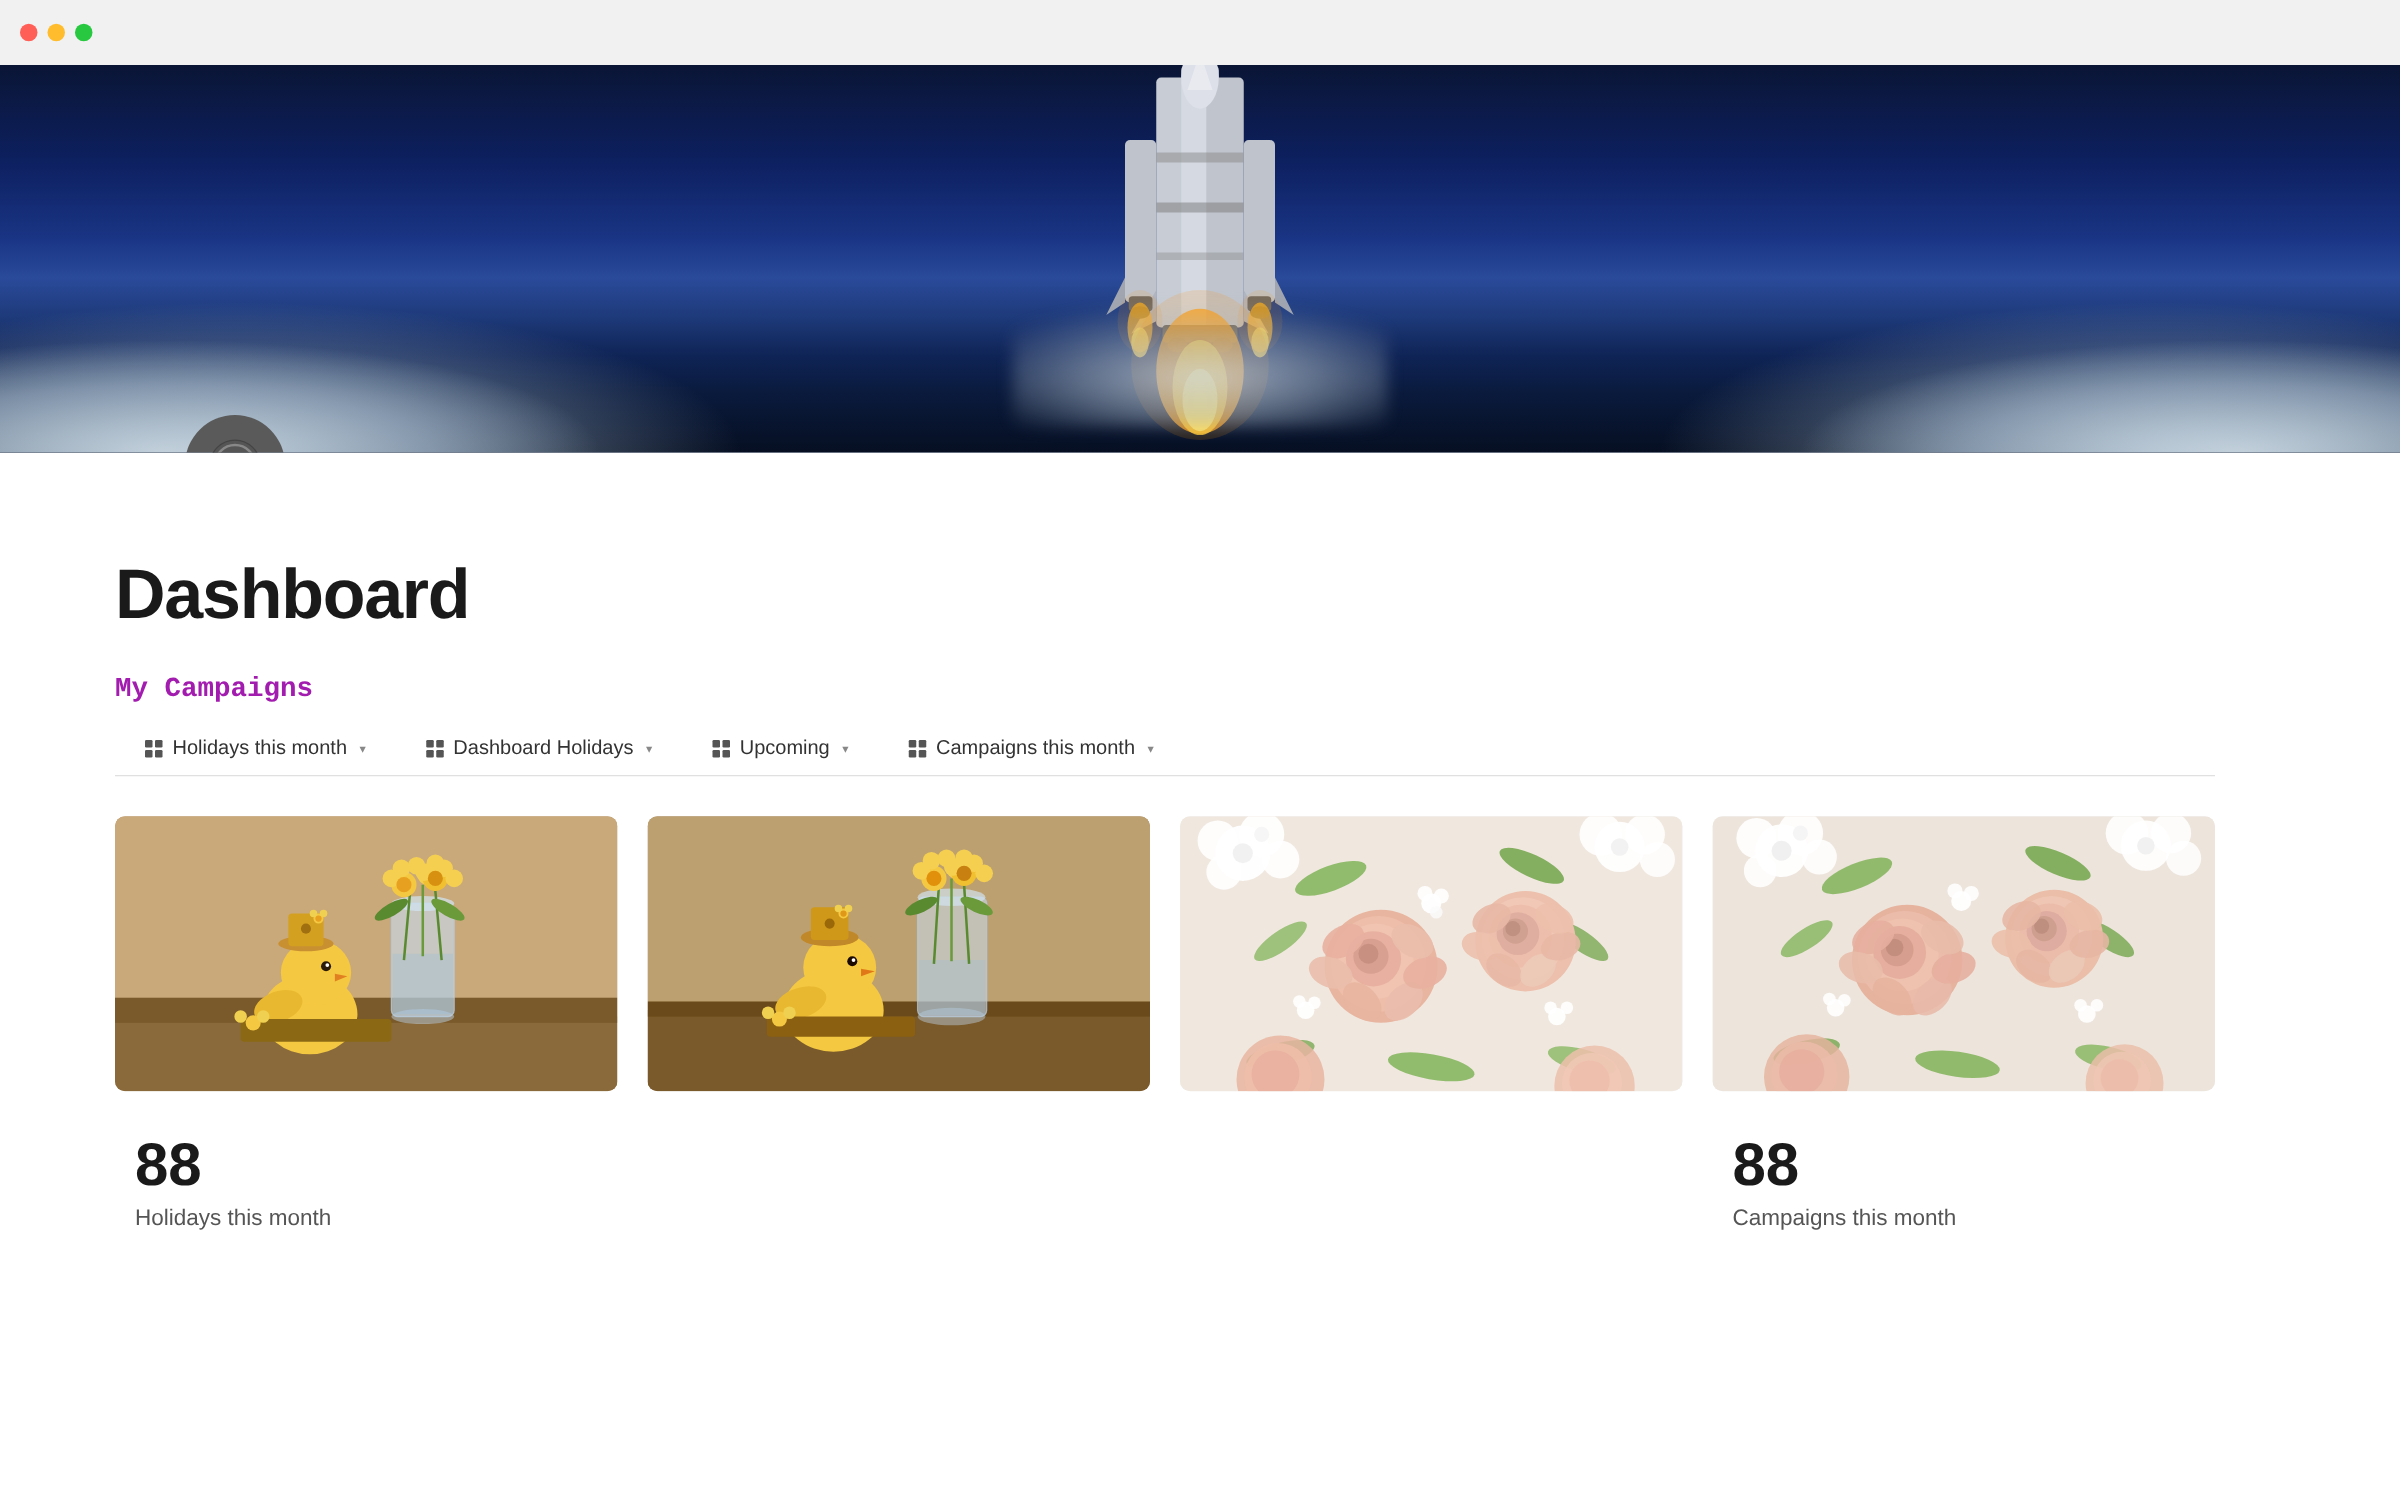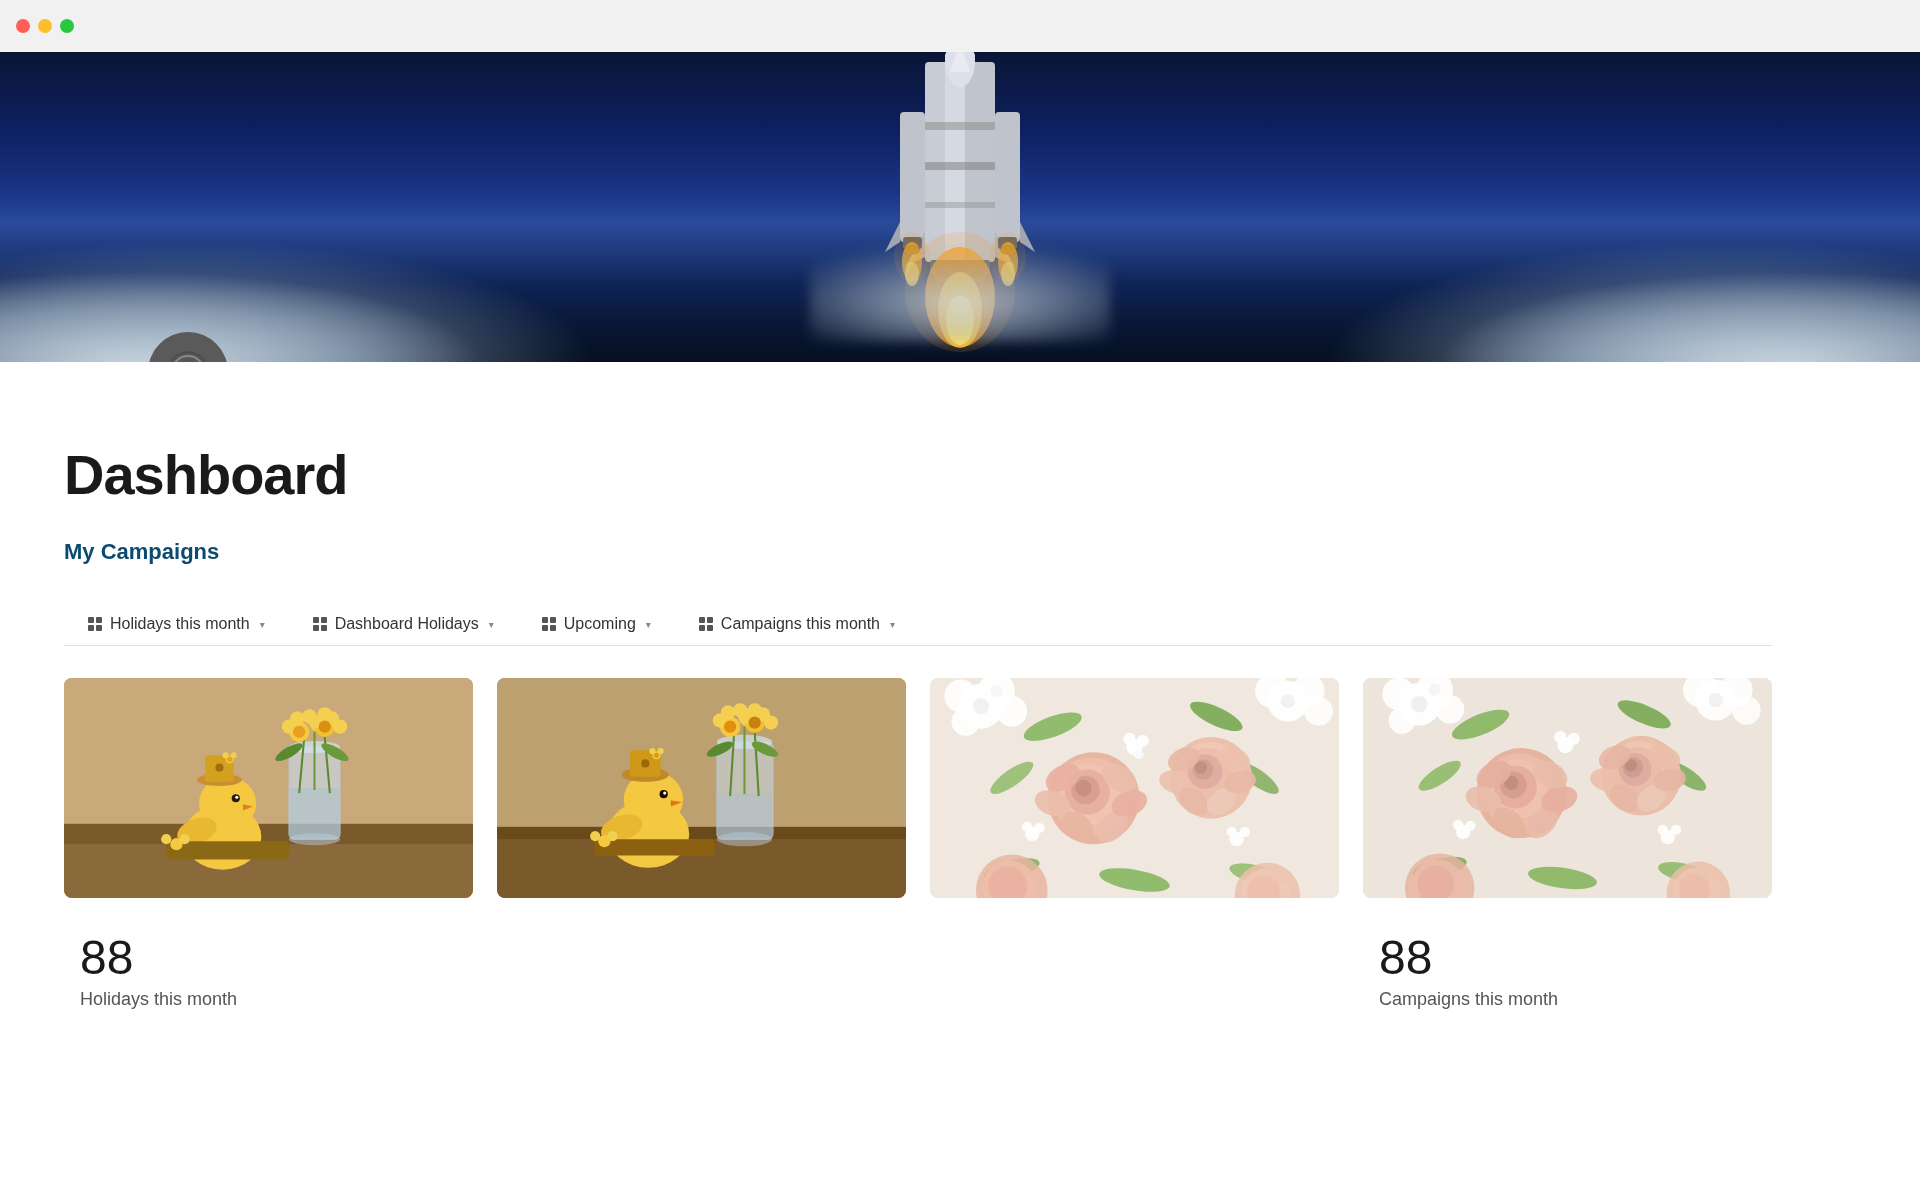--- a/index.html
+++ b/index.html
@@ -109,36 +109,37 @@
       background: #5a5a5a;
       display: flex;
       align-items: center;
       justify-content: center;
       color: white;
       font-size: 32px;
     }
 
     
     .content-area {
-      padding: 80px 148px 40px 64px;
+      padding: 80px 148px 40px 92px;
     }
 
     .page-title {
       font-size: 56px;
       font-weight: 800;
       color: #1a1a1a;
       margin-bottom: 32px;
       letter-spacing: -1px;
     }
 
     .section-title {
       font-size: 22px;
       font-weight: 700;
-      color: #0c4a6e;
-      margin-bottom: 40px;
+      color: #a21caf;
+      margin-bottom: 16px;
+      font-family: Liberation Mono, monospace;
     }
 
     
     .tabs-container {
       display: flex;
       gap: 0;
       border-bottom: 1px solid #e0e0e0;
       margin-bottom: 32px;
     }
 
@@ -198,21 +199,21 @@
       gap: 24px;
       margin-top: 16px;
     }
 
     .stat-card {
       padding: 16px;
     }
 
     .stat-number {
       font-size: 48px;
-      font-weight: 400;
+      font-weight: 700;
       color: #1a1a1a;
     }
 
     .stat-label {
       font-size: 18px;
       color: #555;
       margin-top: 4px;
     }
   </style>
 </head>

